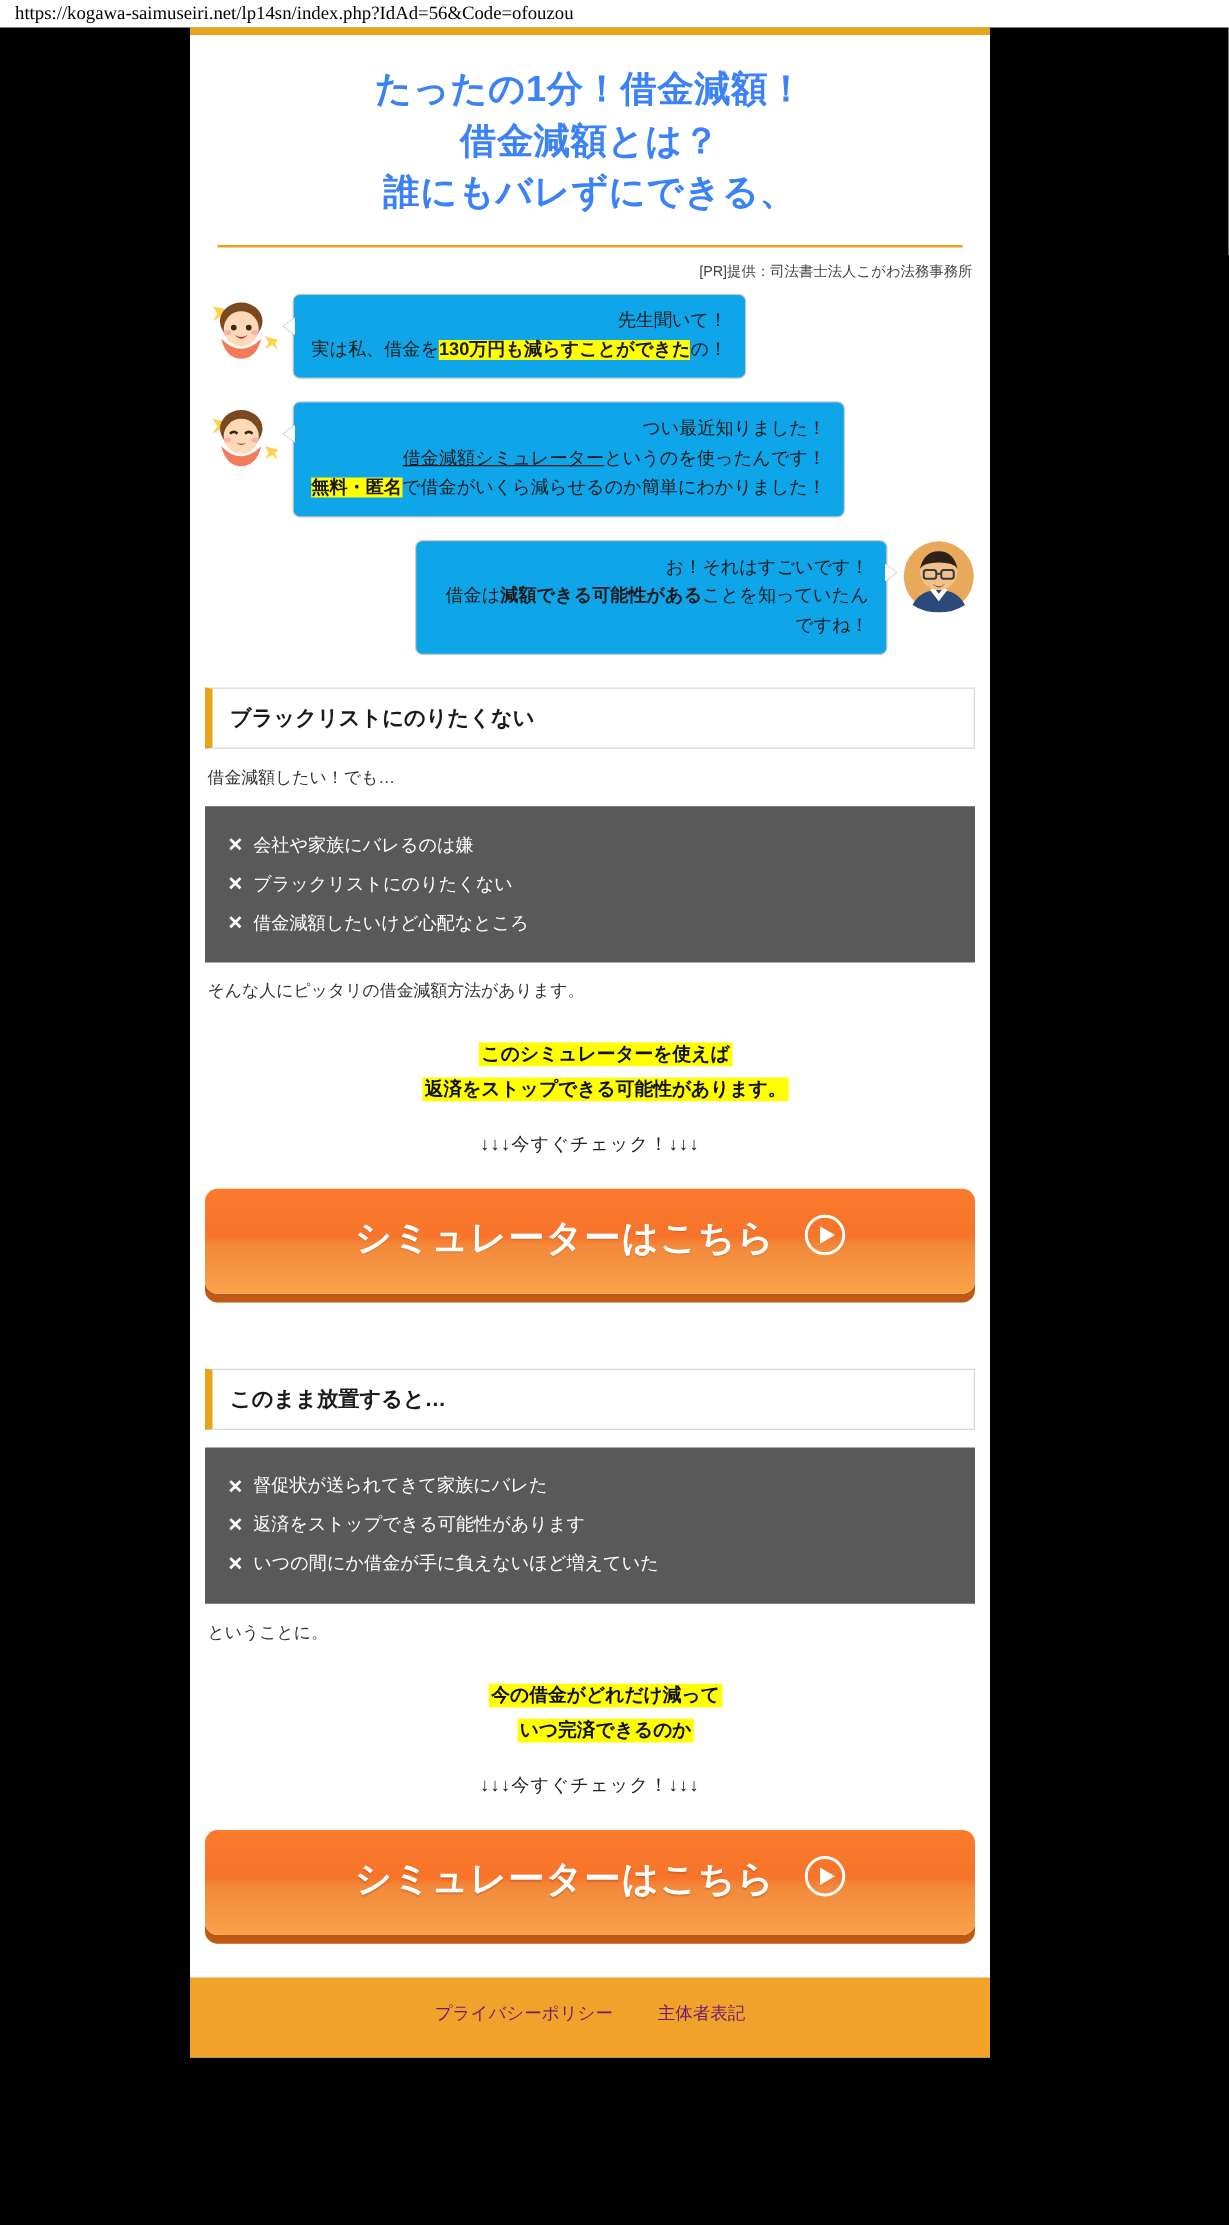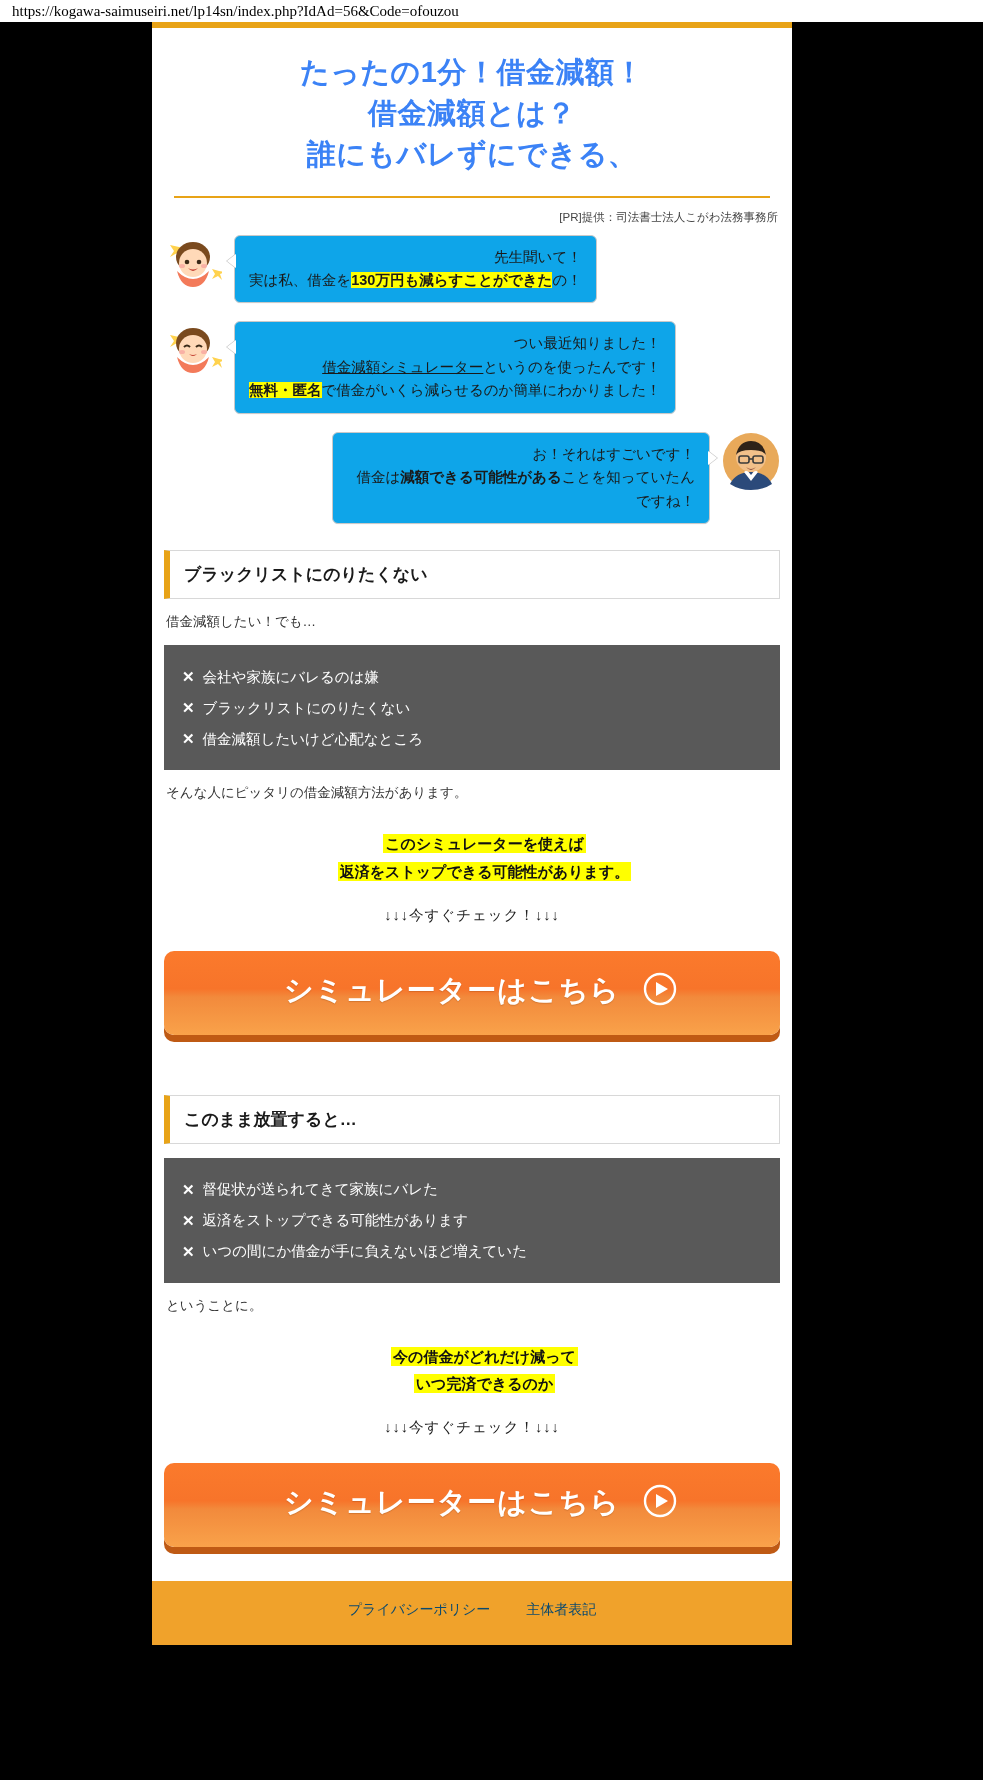--- a/index.html
+++ b/index.html
@@ -247,21 +247,21 @@
 
   
   .footer {
     background: #f0a22b;
     text-align: center;
     padding: 20px 0 26px 0;
     color: #ffffff;
     font-size: 14px;
   }
   .footer a {
-    color: #0c4a6e;
+    color: #701a75;
     text-decoration: none;
     margin: 0 16px;
   }
 </style>
 </head>
 <body>
 
 <div class="page">
 
   <div class="urlbar">

